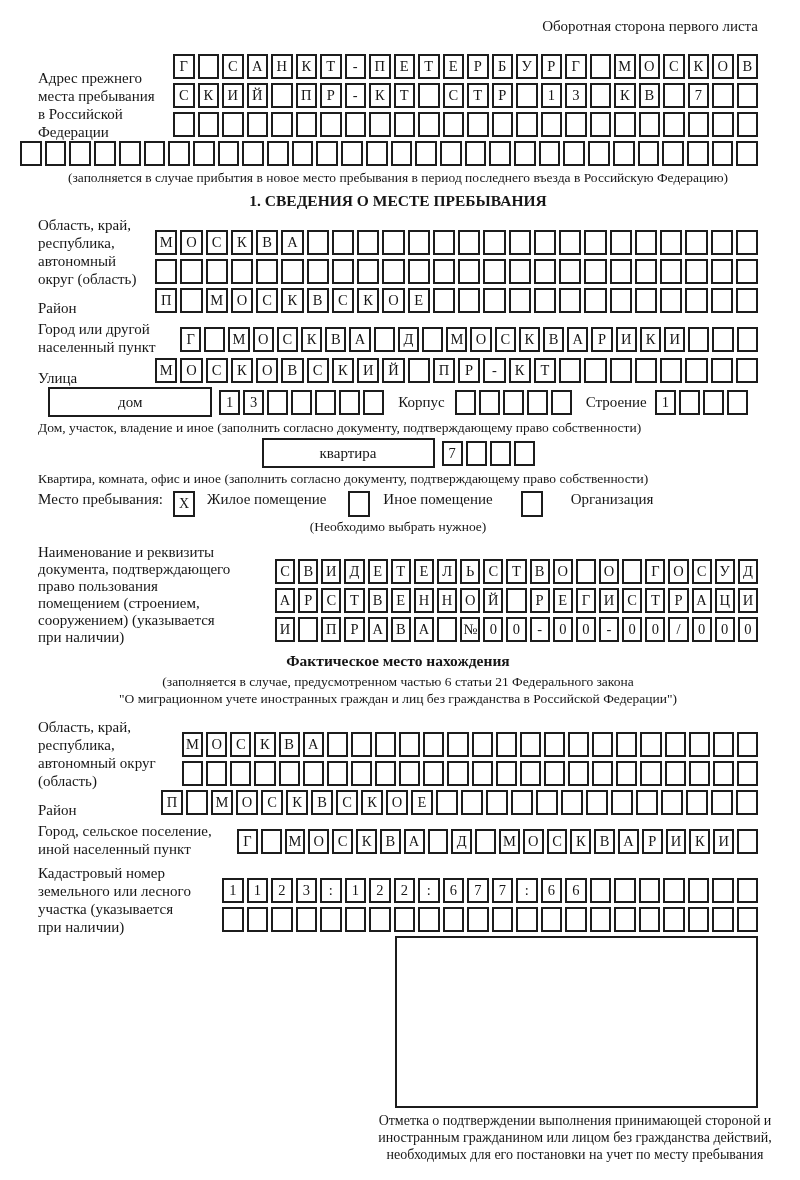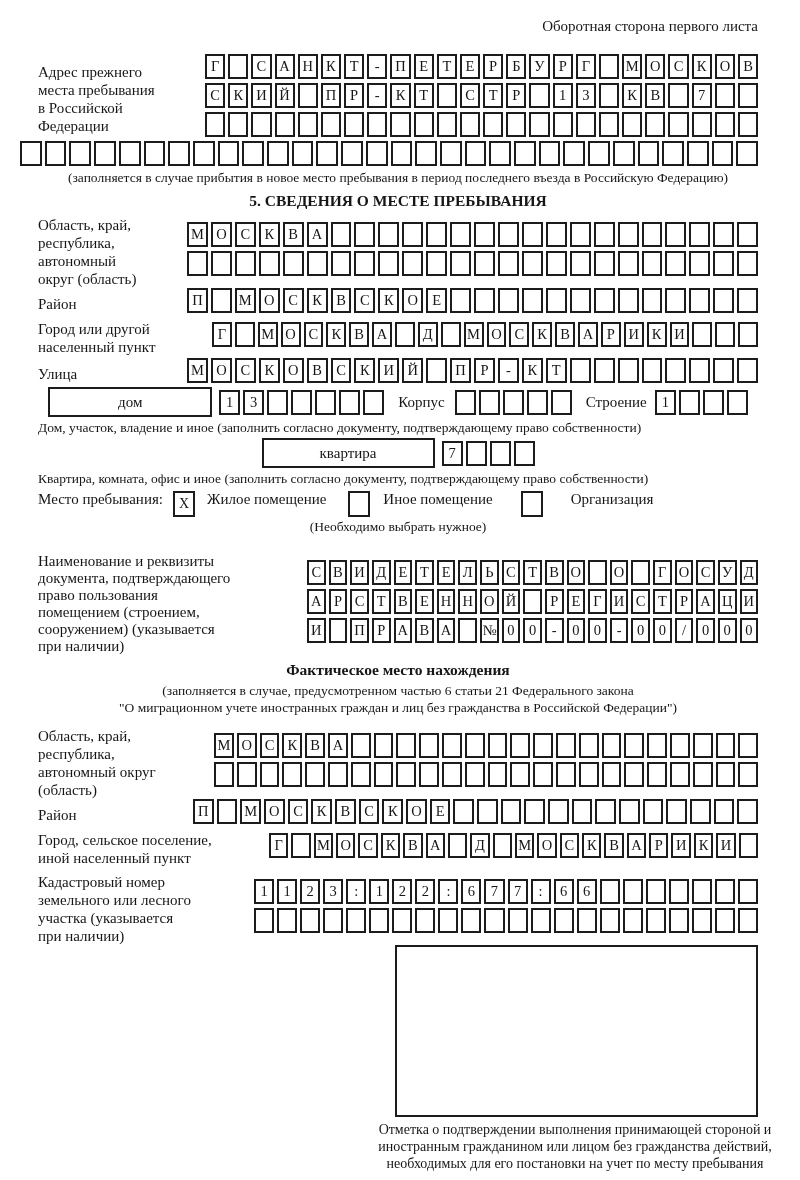--- a/index.html
+++ b/index.html
@@ -6,21 +6,21 @@
   html, body { background: #ffffff; }
   body {
     width: 800px; height: 1180px; overflow: hidden;
     font-family: "Liberation Serif", "DejaVu Serif", serif;
     color: #161616;
   }
   .page { padding: 18px 42px 0 38px; }
 
   .hdr { text-align: right; font-size: 15px; margin-bottom: 19px; }
 
-  .frow { display: flex; align-items: center; gap: 32px; }
+  .frow { display: flex; align-items: flex-end; }
   .flabel { flex: 0 0 auto; font-size: 15px; line-height: 18px; white-space: pre-line; padding-top: 3px; }
   .fcells { flex: 1 1 auto; min-width: 0; }
 
   .w135{width:135px}.w117{width:117px}.w142{width:142px}.w237{width:237px}
   .w144{width:144px}.w123{width:123px}.w199{width:199px}.w184{width:184px}
 
   .cellrow { display: flex; gap: 3px; height: 25px; margin-bottom: 4px; }
   .cellrow .cell { flex: 1 1 0; }
   .cell {
     border: 2px solid #1c1c1c; background: #fff;
@@ -43,21 +43,21 @@
   .domrow { display: flex; align-items: center; margin-bottom: 2px; justify-content: center; }
   .ilabel { font-size: 15px; }
 
   .mestorow { display: flex; font-size: 15px; margin-top: 4px; height: 27px; }
   .checkcell {
     border: 2px solid #1c1c1c; width: 22px; height: 26px; flex: 0 0 22px;
     display: flex; align-items: center; justify-content: center; font-size: 14px;
   }
   .doclabel { line-height: 17px; padding-top: 1px; }
 
-  .mt2{margin-top:2px}.mt3{margin-top:3px}.mt5{margin-top:17px}.mt6{margin-top:6px}.mt8{margin-top:8px}
+  .mt2{margin-top:2px}.mt3{margin-top:3px}.mt5{margin-top:8px}.mt6{margin-top:6px}.mt8{margin-top:8px}
 
   .stampbox { border: 2px solid #1c1c1c; width: 363px; height: 172px; margin-left: 357px; }
   .stampcap { width: 394px; margin-left: 340px; text-align: center; font-size: 14px; line-height: 17px; margin-top: 4px; }
 </style>
 </head>
 <body>
 
 <div class="page">
 
   <div class="hdr">Оборотная сторона первого листа</div>
@@ -175,21 +175,21 @@
       <span class="cell"></span>
       <span class="cell"></span>
       <span class="cell"></span>
       <span class="cell"></span>
       <span class="cell"></span>
       <span class="cell"></span>
       <span class="cell"></span>
     </div>
   <div class="note center">(заполняется в случае прибытия в новое место пребывания в период последнего въезда в Российскую Федерацию)</div>
 
-  <div class="sect-title">5. СВЕДЕНИЯ О МЕСТЕ ПРЕБЫВАНИЯ</div>
+  <div class="sect-title">1. СВЕДЕНИЯ О МЕСТЕ ПРЕБЫВАНИЯ</div>
 
   <div class="frow">
     <div class="flabel w117">Область, край,
 республика,
 автономный
 округ (область)</div>
     <div class="fcells">
       <div class="cellrow">
           <span class="cell">М</span>
           <span class="cell">О</span>

